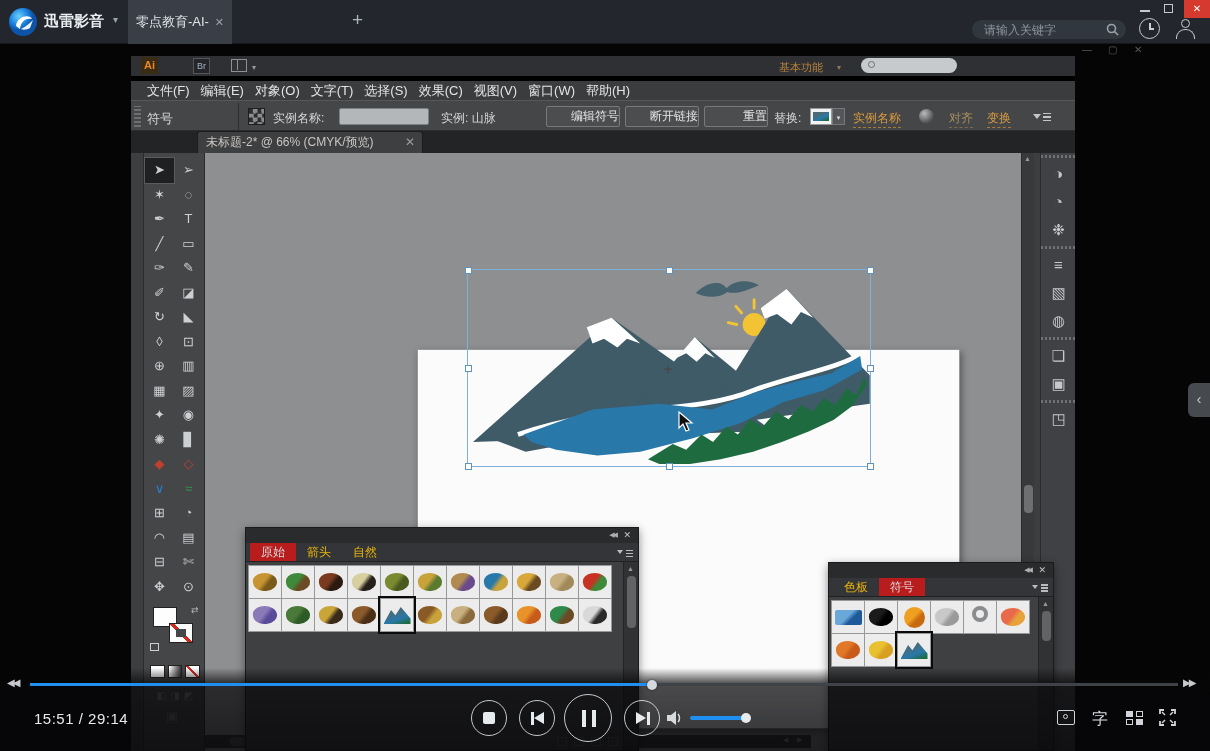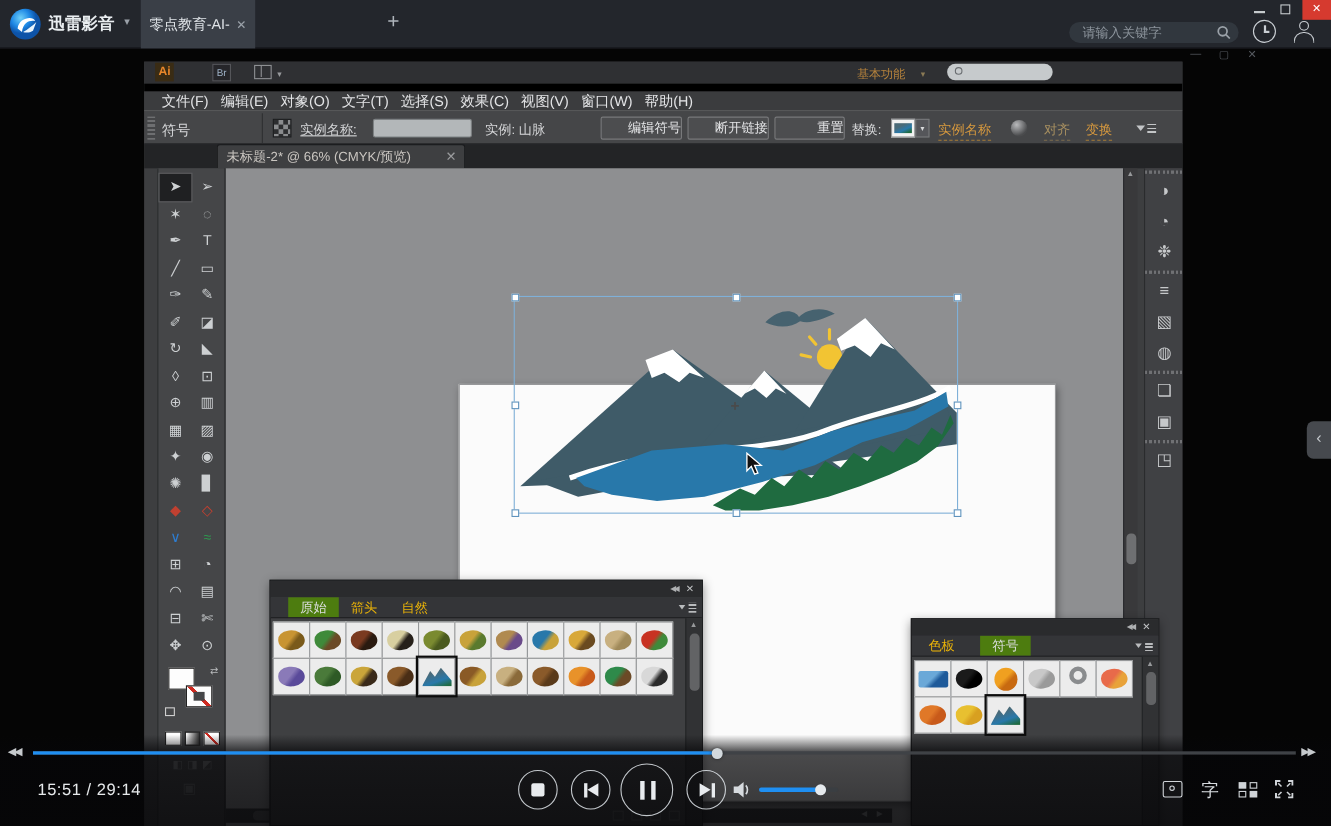--- a/index.html
+++ b/index.html
@@ -39,21 +39,21 @@
   .appbar{position:absolute;left:0;top:0;width:944px;height:20px;background:#2f3033;}
   .ailogo{position:absolute;left:10px;top:1px;width:17px;height:17px;background:#3a2c14;color:#e8872a;font-weight:bold;font-size:11px;text-align:center;line-height:17px;}
   .bricon{position:absolute;left:62px;top:2px;width:17px;height:16px;background:#26262a;border:1px solid #55565a;color:#9fb3c8;font-size:9px;text-align:center;line-height:15px;}
   .layicon{position:absolute;left:100px;top:3px;width:16px;height:13px;border:1.4px solid #8e9093;}
   .layicon i{position:absolute;left:5px;top:0;width:1.4px;height:10px;background:#8e9093;}
   .laycaret{position:absolute;left:121px;top:7px;color:#97999c;font-size:8px;}
   .workspace{position:absolute;left:648px;top:4px;color:#b5823c;font-size:11px;}
   .wscaret{position:absolute;left:706px;top:7px;color:#8b7a55;font-size:8px;}
   .aisearch{position:absolute;left:730px;top:2px;width:96px;height:15px;background:#c6cacc;border-radius:8px;}
   .aisearch i{position:absolute;left:7px;top:3px;width:7px;height:7px;border:1.6px solid #6a6e71;border-radius:50%;}
-  .menubar{position:absolute;left:0;top:20px;width:944px;height:24px;background:#3b3c3e;border-top:7px solid #000000;display:flex;align-items:center;gap:11px;padding-left:16px;}
+  .menubar{position:absolute;left:0;top:20px;width:944px;height:24px;background:#3b3c3e;border-top:5px solid #000000;display:flex;align-items:center;gap:11px;padding-left:16px;}
   .menubar span{font-size:13px;color:#e3e4e6;}
   .optbar{position:absolute;left:0;top:44px;width:944px;height:31px;background:#454648;border-top:1px solid #565758;border-bottom:1px solid #2b2c2e;}
   .optbar .lbl{position:absolute;top:9px;font-size:12px;color:#d6d7d9;}
   .grip-v{position:absolute;left:3px;top:5px;width:7px;height:21px;background:repeating-linear-gradient(0deg,#6e6f71 0 2px,transparent 2px 4px);}
   .optsep{position:absolute;left:107px;top:2px;width:1px;height:27px;background:#2e2f31;}
   .syminst{position:absolute;left:117px;top:7px;width:17px;height:17px;background:repeating-conic-gradient(#8a8c8e 0 25%,#2c2d2f 0 50%) 0 0/8.5px 8.5px;border:1px solid #1c1d1f;}
   .instinput{position:absolute;left:208px;top:7px;width:90px;height:17px;background:#b3b7b9;border:1px solid #7d8183;border-radius:2px;}
   .optbtn{position:absolute;top:5px;height:21px;background:#4c4d4f;border:1px solid #78797b;border-radius:2px;color:#e4e5e7;font-size:12px;text-align:right;line-height:19px;}
   .swthumb{position:absolute;left:679px;top:7px;width:22px;height:17px;background:#f2f2f2;border:1px solid #97999b;}
   .swthumb i{position:absolute;left:2px;top:3px;right:2px;bottom:3px;background:linear-gradient(155deg,#4a6a78 32%,#2878aa 62%,#1f6b40 88%);}
@@ -105,21 +105,21 @@
   .dockicon{width:35px;height:28px;color:#c6c8ca;font-size:15px;text-align:center;line-height:28px;}
   .grip{width:35px;height:7px;background:repeating-linear-gradient(90deg,#707174 0 2px,transparent 2px 4px);background-size:100% 3px;background-repeat:no-repeat;background-position:center;}
 
   
   .fpanel{position:absolute;background:#3f4042;border:1px solid #1a1b1d;box-shadow:0 3px 9px rgba(0,0,0,.45);z-index:12;}
   .fhead{position:absolute;left:0;top:0;right:0;height:15px;background:#2a2b2d;}
   .fhead .coll{position:absolute;right:22px;top:3px;color:#aeb0b2;font-size:7px;letter-spacing:-2px;}
   .fhead .fx{position:absolute;right:7px;top:2px;color:#c2c4c6;font-size:9px;}
   .ftabs{position:absolute;left:0;top:15px;right:0;height:19px;background:#343538;border-bottom:1px solid #202123;display:flex;padding-left:4px;}
   .ftab{padding:0 11px;font-size:12px;line-height:19px;color:#eab308;}
-  .ftab.on{background:#4d7c0f;color:#dcdee0;margin-left:12px;}
+  .ftab.on{background:#b91c1c;color:#dcdee0;}
   .fmenu{position:absolute;right:5px;top:20px;width:16px;height:10px;}
   .fmenu i{position:absolute;left:0;top:2px;border-left:3.5px solid transparent;border-right:3.5px solid transparent;border-top:4.5px solid #b9bbbd;}
   .fmenu b{position:absolute;left:9px;top:0;width:7px;height:9px;background:repeating-linear-gradient(0deg,#b9bbbd 0 1.5px,transparent 1.5px 3px);}
   .sgrid{position:absolute;display:flex;flex-wrap:wrap;}
   .thumb{width:34px;height:34px;background:#ececec;border:1px solid #96989a;margin:-1px 0 0 -1px;position:relative;}
   .thumb.selthumb{outline:2px solid #0b0b0b;z-index:2;}
   .blob{display:block;width:24px;height:18px;margin:7px auto;border-radius:42% 56% 46% 52%;transform:rotate(-7deg);}
   .b-rect{width:27px;height:15px;border-radius:2px;transform:none;margin:9px auto;}
   .b-circle{width:21px;height:21px;border-radius:50%;transform:none;margin:6px auto;}
   .b-ring{width:16px;height:16px;border-radius:50%;border:4px solid #8a8c8e;background:transparent !important;transform:none;margin:5px auto;}
@@ -241,21 +241,21 @@
       <span>视图(V)</span>
       <span>窗口(W)</span>
       <span>帮助(H)</span>
     </div>
 
     <div class="optbar">
       <div class="grip-v"></div>
       <span class="lbl" style="left:16px;font-size:13px;">符号</span>
       <div class="optsep"></div>
       <div class="syminst"></div>
-      <span class="lbl" style="left:142px;text-decoration:underline;">实例名称:</span>
+      <span class="lbl" style="left:142px;">实例名称:</span>
       <div class="instinput"></div>
       <span class="lbl" style="left:310px;">实例: 山脉</span>
       <div class="optbtn" style="left:415px;width:74px;">编辑符号</div>
       <div class="optbtn" style="left:494px;width:74px;">断开链接</div>
       <div class="optbtn" style="left:573px;width:64px;">重置</div>
       <span class="lbl" style="left:643px;">替换:</span>
       <div class="swthumb">
           <i></i>
         </div>
       <div class="swdd">▾</div>

